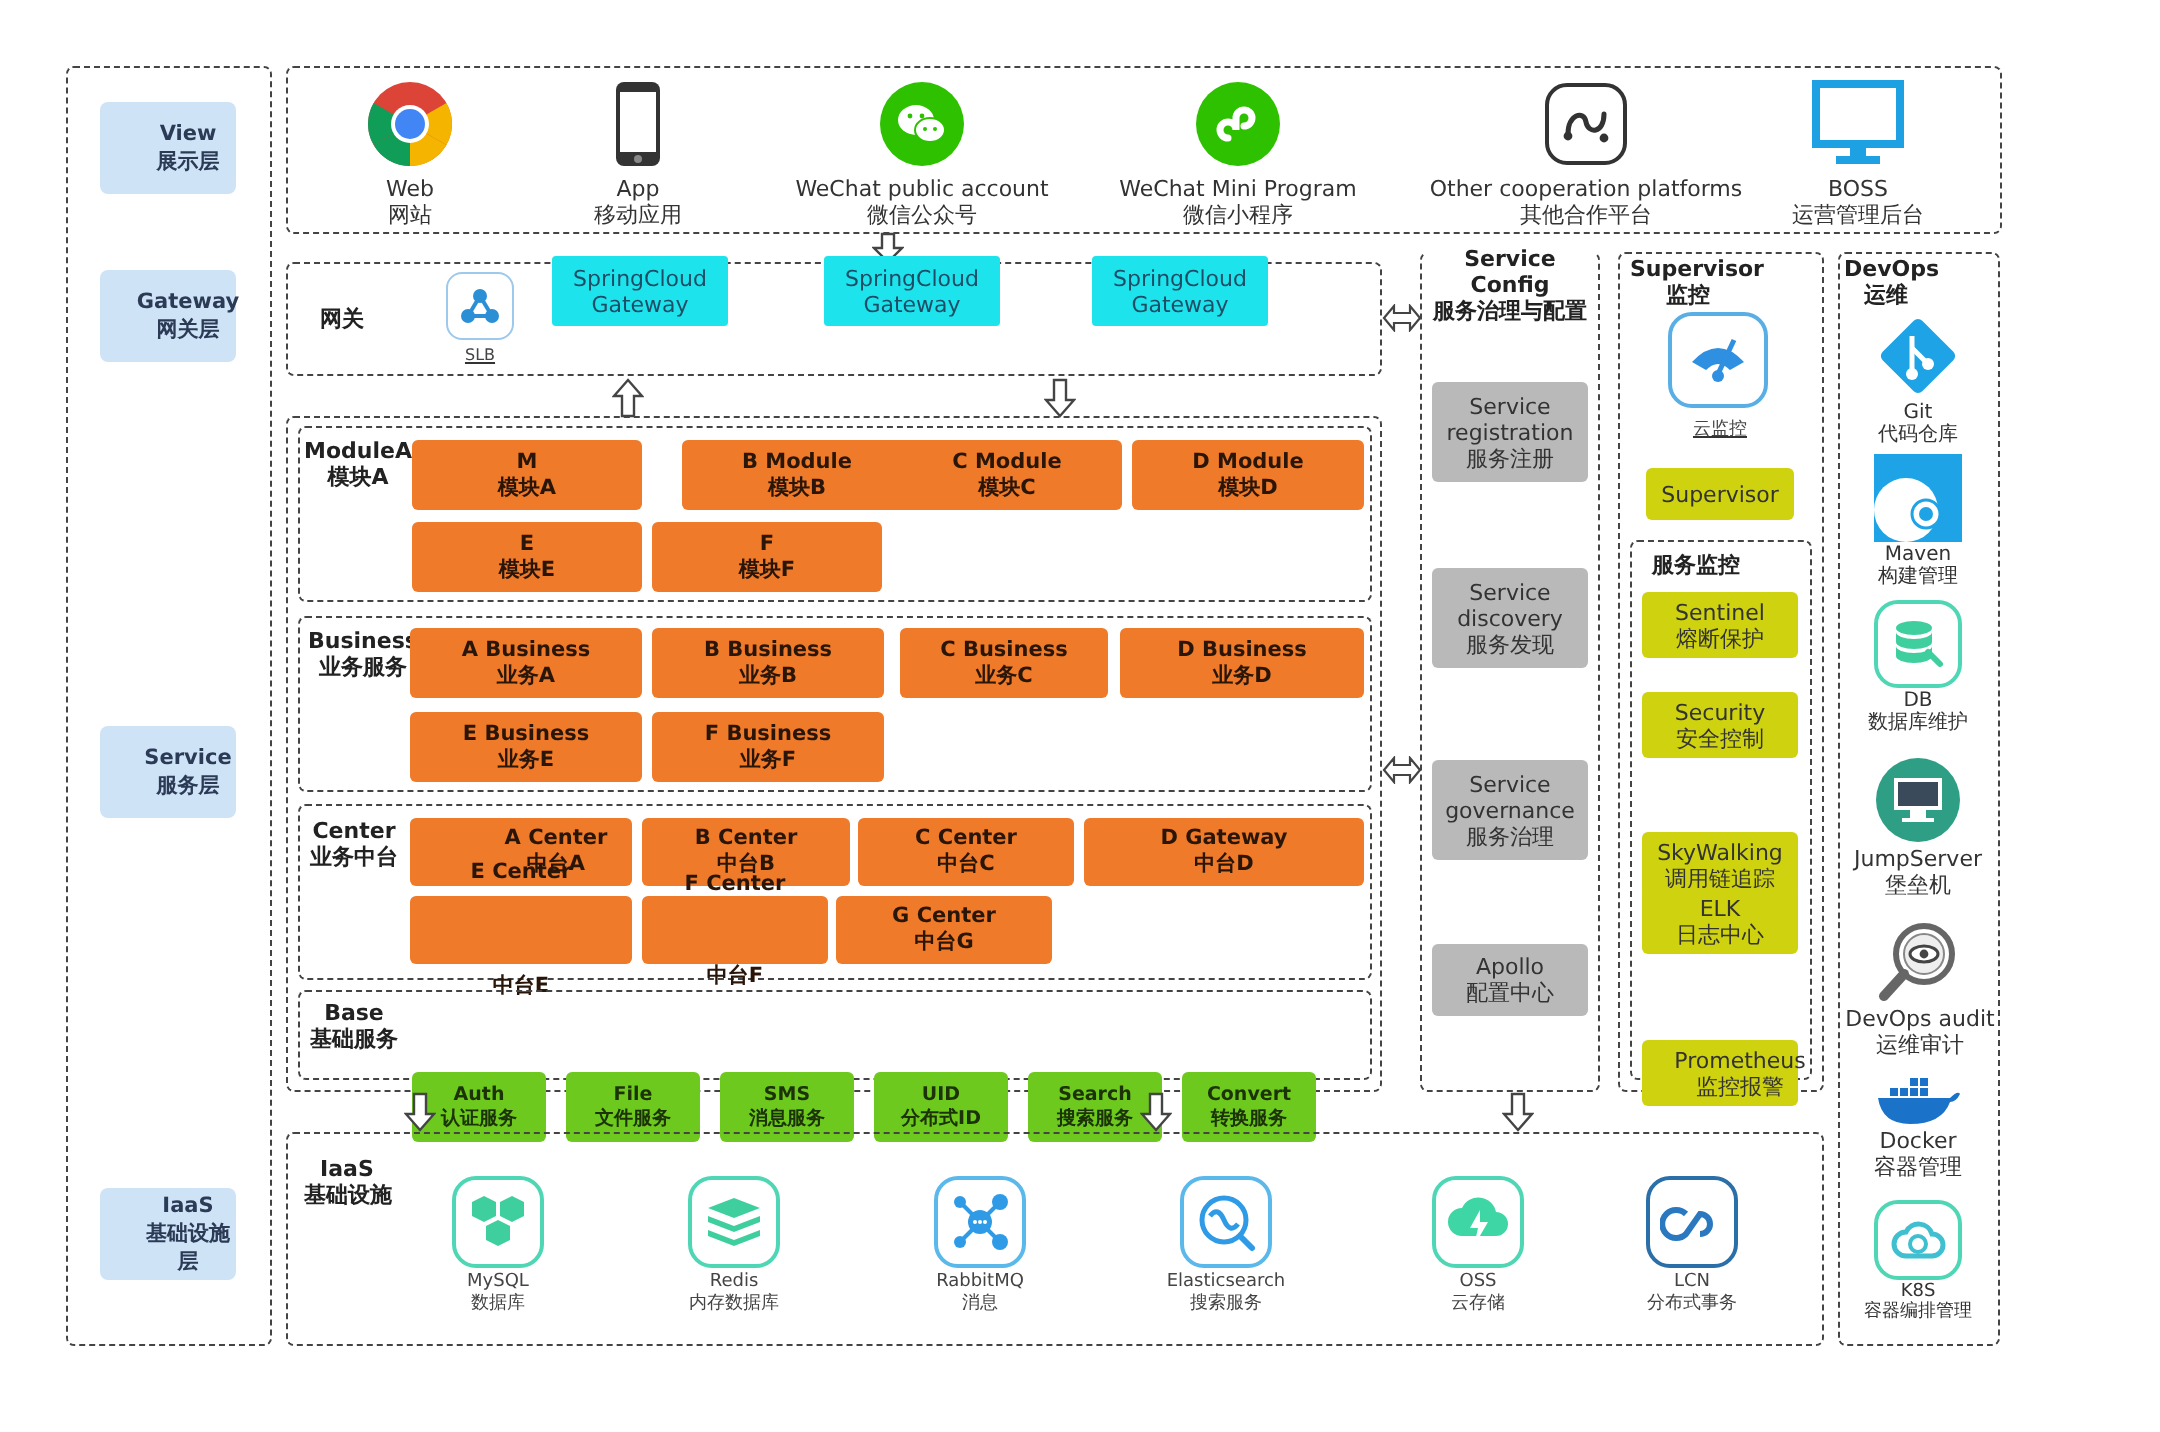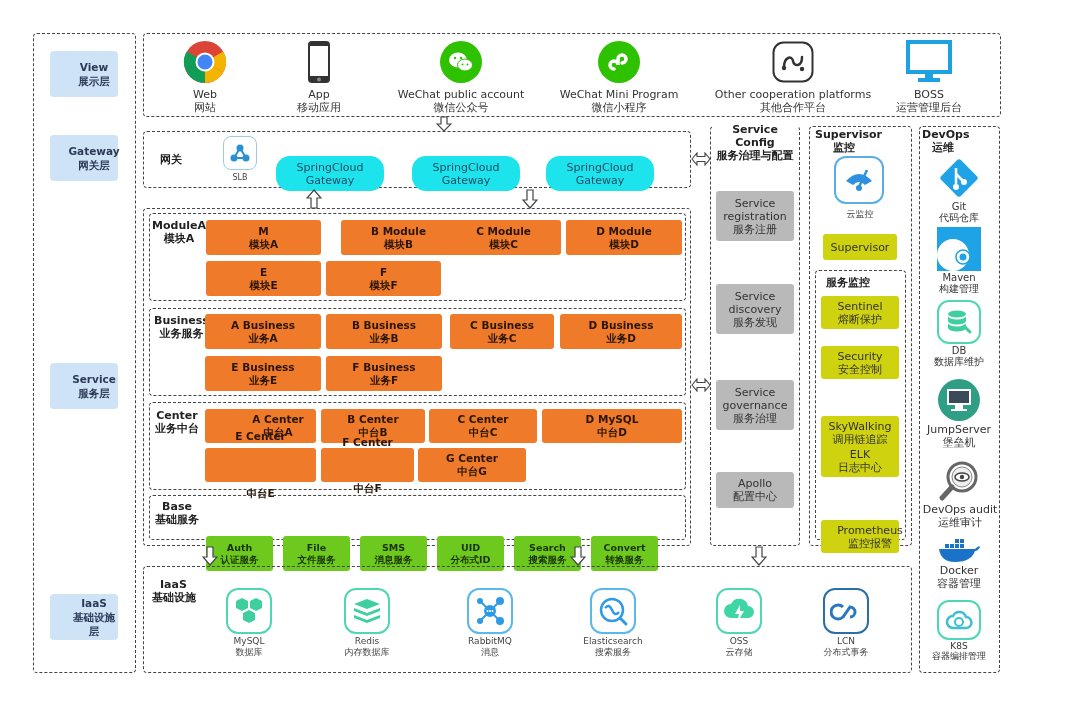--- a/index.html
+++ b/index.html
@@ -1,25 +1,25 @@
 <!DOCTYPE html>
 <html><head>
 <meta charset="utf-8">
 <style>
   * { box-sizing: border-box; margin: 0; padding: 0; }
   html, body { width: 1080px; height: 716px; background: #ffffff; overflow: hidden; }
   body { position: relative; font-family: "DejaVu Sans", "Liberation Sans", sans-serif; color: #333; }
-  .abs { position: absolute; }
+  .abs { position: absolute; text-decoration: underline; }
   .dash { position: absolute; border: 1.5px dashed #444; border-radius: 4px; }
   .layer-label { position: absolute; left: 50px; width: 68px; background: #cfe3f7; border-radius: 4px;
     display: flex; flex-direction: column; align-items: center; justify-content: center;
     font-weight: bold; font-size: 10.5px; color: #2b3a55; line-height: 14px; text-align: center; padding-left: 20px; }
   .view-item { position: absolute; top: 38px; width: 160px; text-align: center; font-size: 11px; color: #333; line-height: 13px; }
   .view-item .icon { height: 48px; display: flex; align-items: center; justify-content: center; margin-bottom: 2px; }
-  .gw-btn { position: absolute; top: 156px; width: 108px; height: 35px; background: #1de3ec; border-radius: 14px;
+  .gw-btn { position: absolute; top: 128px; width: 88px; height: 35px; background: #1de3ec; border-radius: 2px;
     display: flex; flex-direction: column; align-items: center; justify-content: center; font-size: 11px; color: #1f4d66; line-height: 13px; }
   .sect-title { position: absolute; font-weight: bold; font-size: 11px; color: #222; line-height: 13px; text-align: center; }
   .obox { position: absolute; background: #ef7a29; border-radius: 3px; display: flex; flex-direction: column;
     align-items: center; justify-content: center; font-weight: bold; font-size: 10.5px; color: #2a1608; line-height: 13px; }
   .gbox { position: absolute; background: #6dc91e; border-radius: 3px; display: flex; flex-direction: column;
     align-items: center; justify-content: center; font-weight: bold; font-size: 9.5px; color: #1b3306; line-height: 12px; margin-top: 36px; }
   .graybox { position: absolute; left: 716px; width: 78px; background: #b9b9b9; border-radius: 3px;
     display: flex; flex-direction: column; align-items: center; justify-content: center; font-size: 11px; color: #333; line-height: 13px; text-align: center; }
   .ybox { position: absolute; left: 821px; width: 78px; height: 33px; background: #cfd20e; border-radius: 3px;
     display: flex; flex-direction: column; align-items: center; justify-content: center; font-size: 11px; color: #333; line-height: 13px; }
@@ -251,21 +251,21 @@
   </div>
 <div class="obox" style="left:321px;top:409px;width:104px;height:34px;">
     <span>B Center</span>
     <span>中台B</span>
   </div>
 <div class="obox" style="left:429px;top:409px;width:108px;height:34px;">
     <span>C Center</span>
     <span>中台C</span>
   </div>
 <div class="obox" style="left:542px;top:409px;width:140px;height:34px;">
-    <span>D MySQL</span>
+    <span>D Gateway</span>
     <span>中台D</span>
   </div>
 <div class="obox" style="left:205px;top:448px;width:111px;height:34px;gap:44px;">
     <span>E Center</span>
     <span>中台E</span>
   </div>
 <div class="obox" style="left:321px;top:448px;width:93px;height:34px;gap:33px;">
     <span>F Center</span>
     <span>中台F</span>
   </div>

